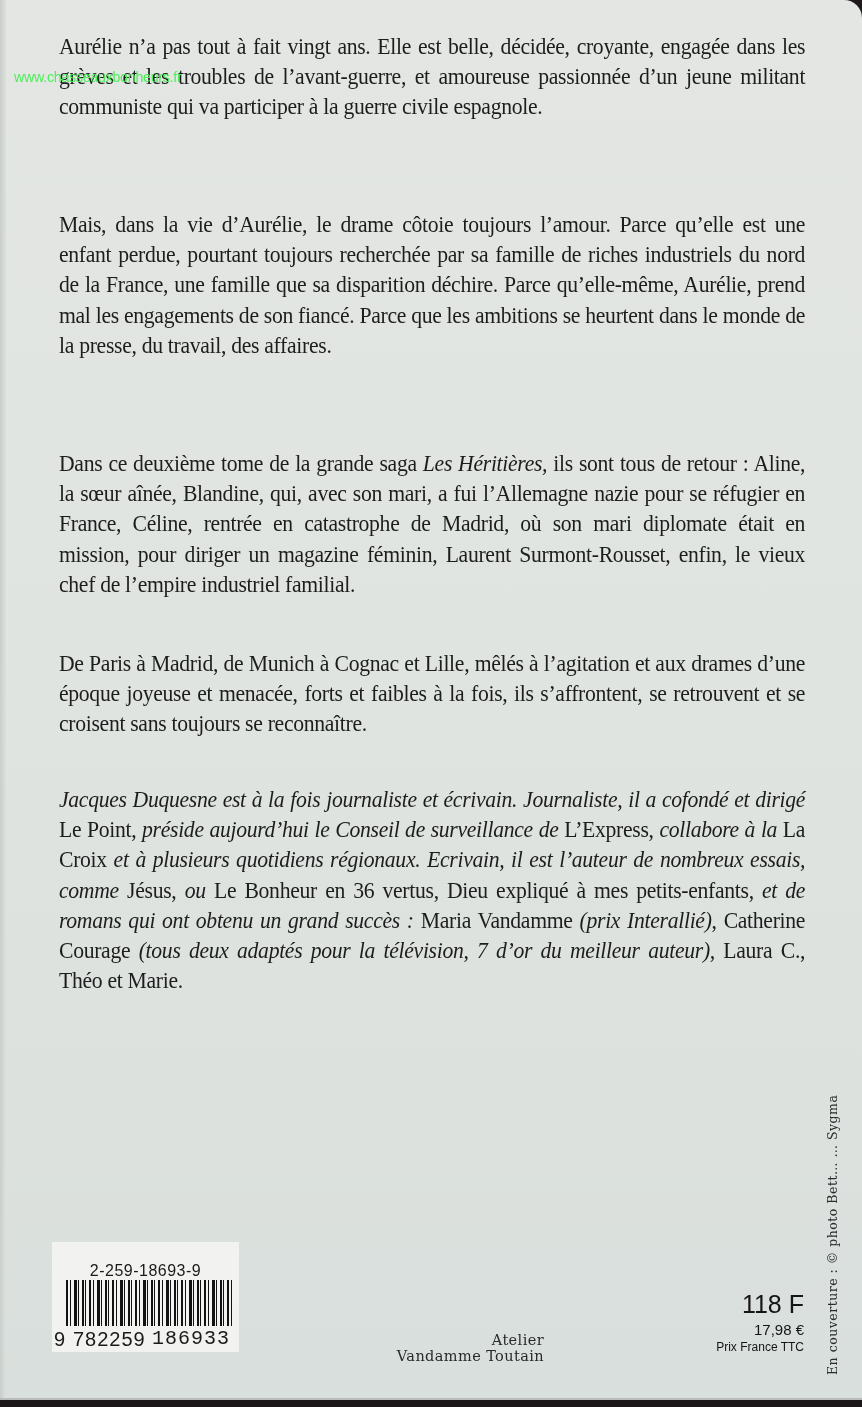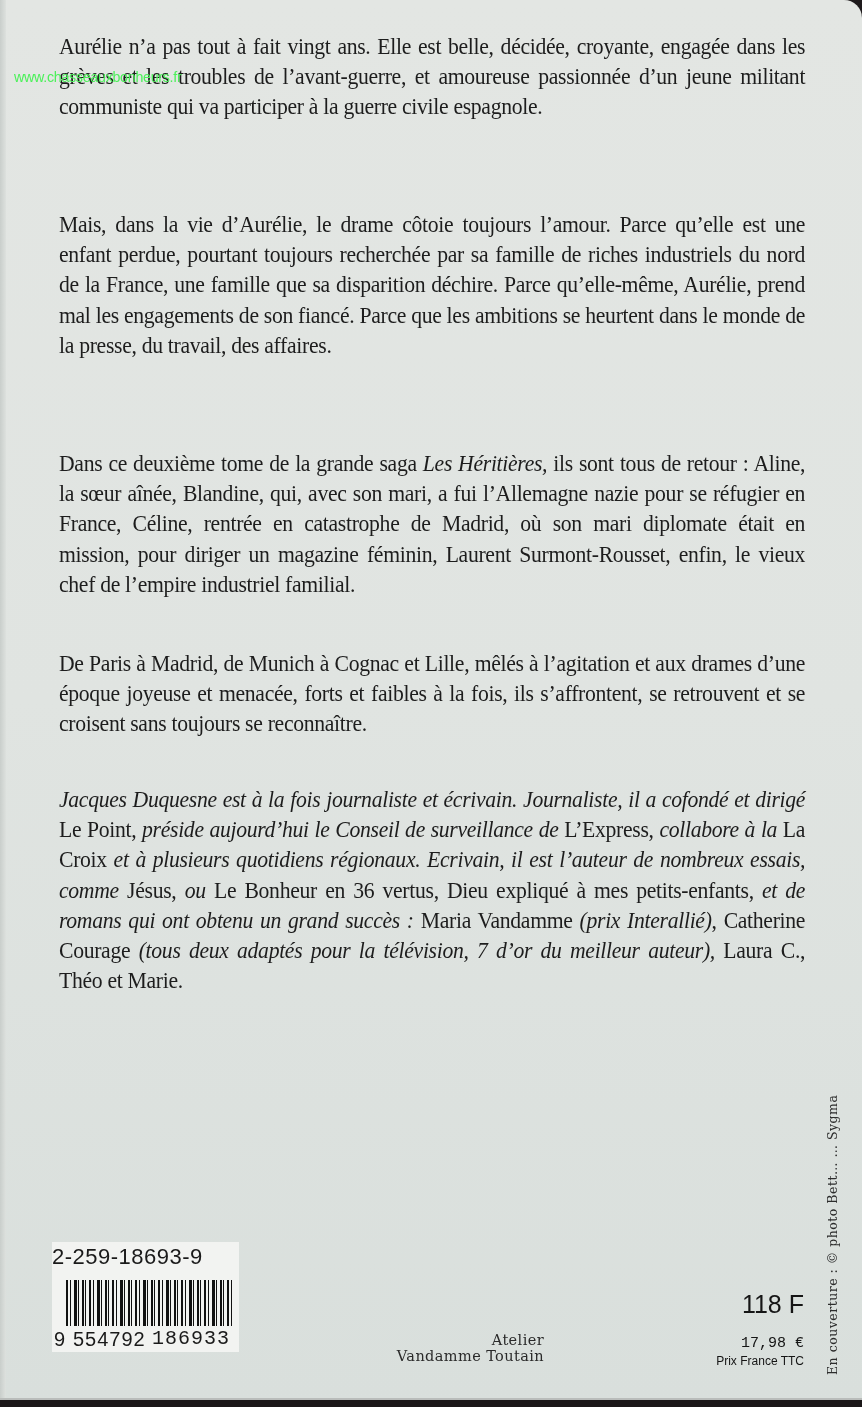--- a/index.html
+++ b/index.html
@@ -38,22 +38,22 @@
     position: absolute; left: 14px; top: 68px;
     font-family: "Liberation Sans", sans-serif; font-size: 15px;
     color: #4cf05a; letter-spacing: -0.3px; z-index: 2;
     transform: scaleX(0.95); transform-origin: left top;
   }
   .barcode {
     position: absolute; left: 52px; top: 1242px; width: 187px; height: 110px;
     background: #f2f3f1;
   }
   .isbn10 {
-    position: absolute; left: 0; top: 2px; width: 100%; text-align: left;
-    font-family: "Liberation Sans", sans-serif; font-size: 22px; color: #1a1a1a;
+    position: absolute; left: 0; top: 20px; width: 100%; text-align: center;
+    font-family: "Liberation Sans", sans-serif; font-size: 16px; color: #1a1a1a;
     letter-spacing: 0.5px;
   }
   .bars {
     position: absolute; left: 14px; top: 38px; width: 166px; height: 68px;
     background: repeating-linear-gradient(90deg,
       #111 0 2px, transparent 2px 4px, #111 4px 5px, transparent 5px 8px,
       #111 8px 11px, transparent 11px 12px, #111 12px 13px, transparent 13px 16px,
       #111 16px 18px, transparent 18px 19px, #111 19px 20px, transparent 20px 23px);
   }
   .isbn13 {
@@ -67,21 +67,21 @@
   .publisher {
     position: absolute; left: 354px; top: 1332px; width: 190px; text-align: right;
     font-family: "DejaVu Serif", serif; font-size: 14.5px; line-height: 16px; color: #2a2a2a;
     letter-spacing: 0.4px;
   }
   .price {
     position: absolute; right: 58px; top: 1290px; text-align: right;
     font-family: "Liberation Sans", sans-serif; color: #151515;
   }
   .price .franc { font-size: 25px; line-height: 28px; }
-  .price .euro { font-size: 15px; line-height: 16px; margin-top: 18px; font-family: Liberation Mono, monospace; }
+  .price .euro { font-size: 15px; line-height: 16px; margin-top: 4px; }
   .price .ttc { font-size: 12px; line-height: 18px; }
   .credit {
     position: absolute; left: 825px; top: 1375px;
     transform: rotate(-90deg); transform-origin: left top;
     font-family: "DejaVu Serif", serif; font-size: 12.5px; color: #2d2d2d;
     white-space: nowrap; letter-spacing: 0.5px;
   }
   .bottom-edge {
     position: absolute; left: 0; top: 1398px; width: 862px; height: 9px;
     background: linear-gradient(180deg, #b9bcba 0 2px, #1b1718 2px);
@@ -112,21 +112,21 @@
 
   <div class="text-block p5">
     <p class="last"><i>Jacques Duquesne est à la fois journaliste et écrivain. Journaliste, il a cofondé et dirigé </i><span>Le Point,</span><i> préside aujourd’hui le Conseil de surveillance de </i><span>L’Express,</span><i> collabore à la </i><span>La Croix</span><i> et à plusieurs quotidiens régionaux. Ecrivain, il est l’auteur de nombreux essais, comme </i><span>Jésus,</span><i> ou </i><span>Le Bonheur en 36 vertus, Dieu expliqué à mes petits-enfants,</span><i> et de romans qui ont obtenu un grand succès : </i><span>Maria Vandamme</span><i> (prix Interallié)</i><span>, Catherine Courage</span><i> (tous deux adaptés pour la télévision, 7 d’or du meilleur auteur),</i><span> Laura C., Théo et Marie.</span></p>
   </div>
 
   <div class="barcode">
     <div class="isbn10">2-259-18693-9</div>
     <div class="bars"></div>
     <div class="isbn13">
       <span class="lead">9</span>
-      <span class="g1">554792</span>
+      <span class="g1">782259</span>
       <span class="g2">186933</span>
     </div>
   </div>
 
   <div class="publisher">
     <div>Atelier</div>
     <div>Vandamme Toutain</div>
   </div>
 
   <div class="price">

